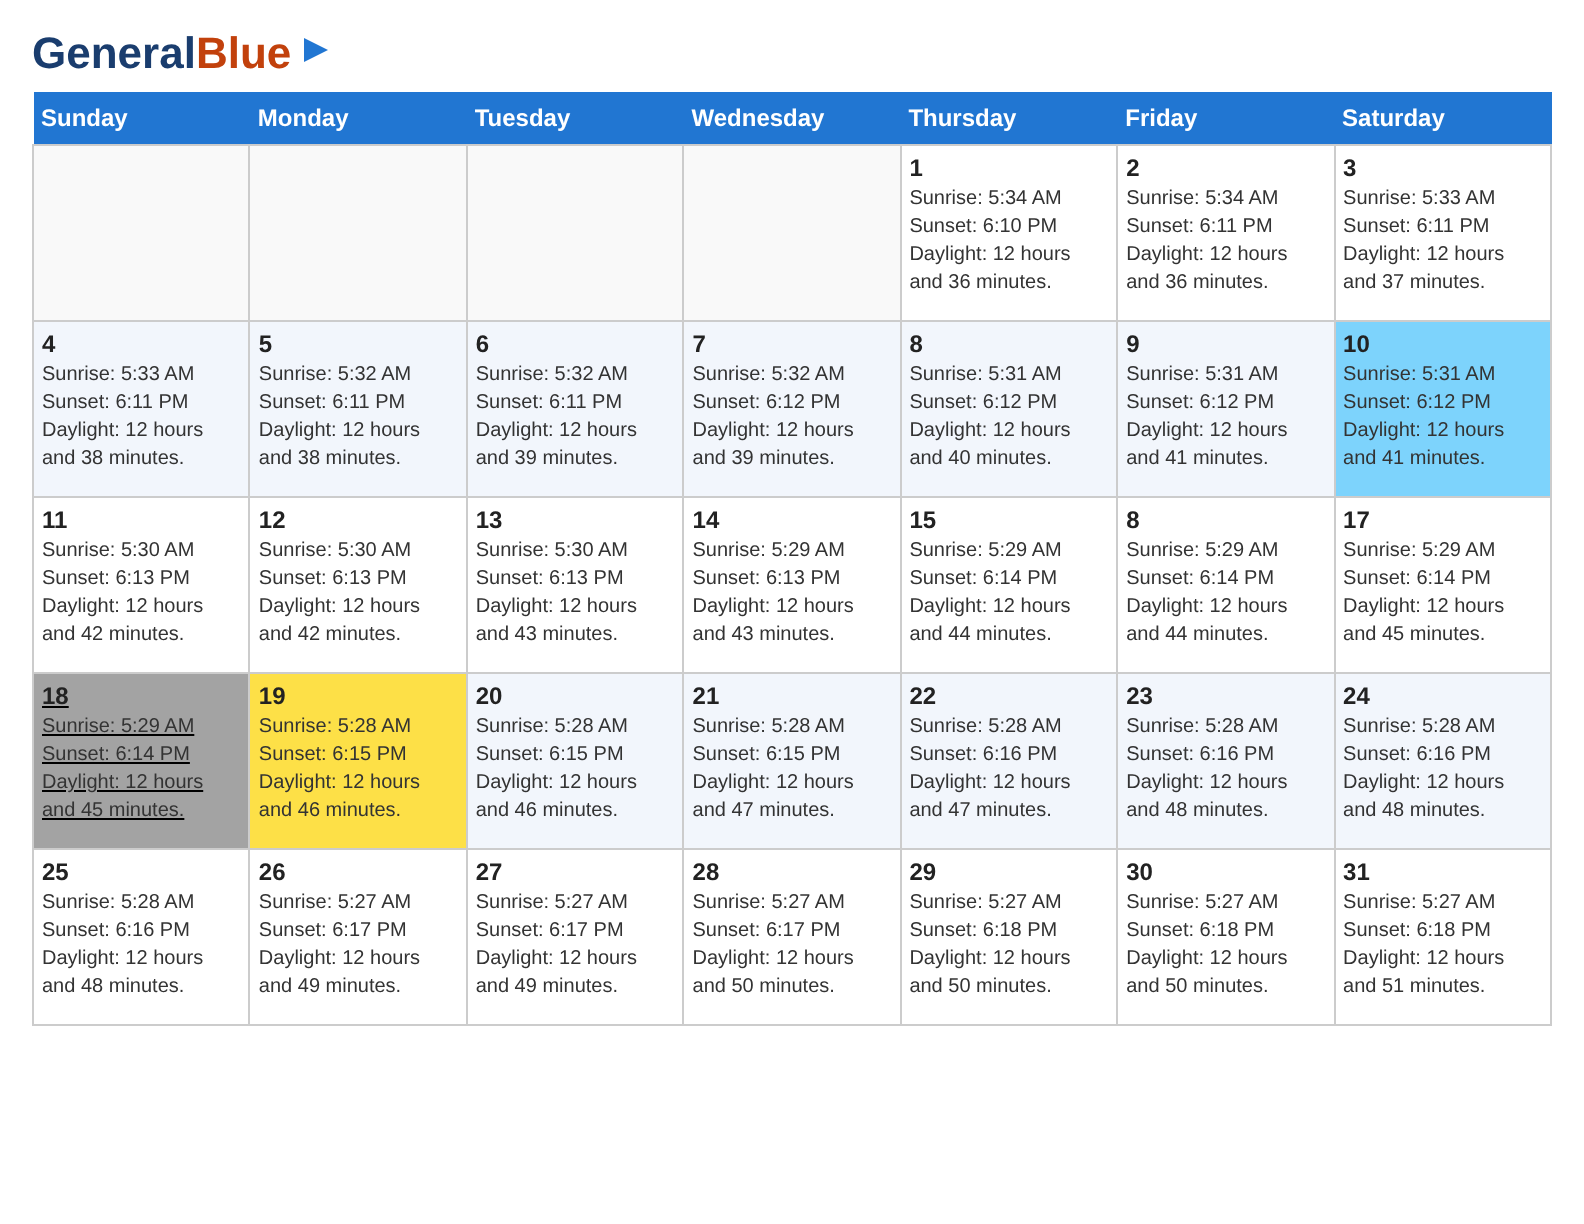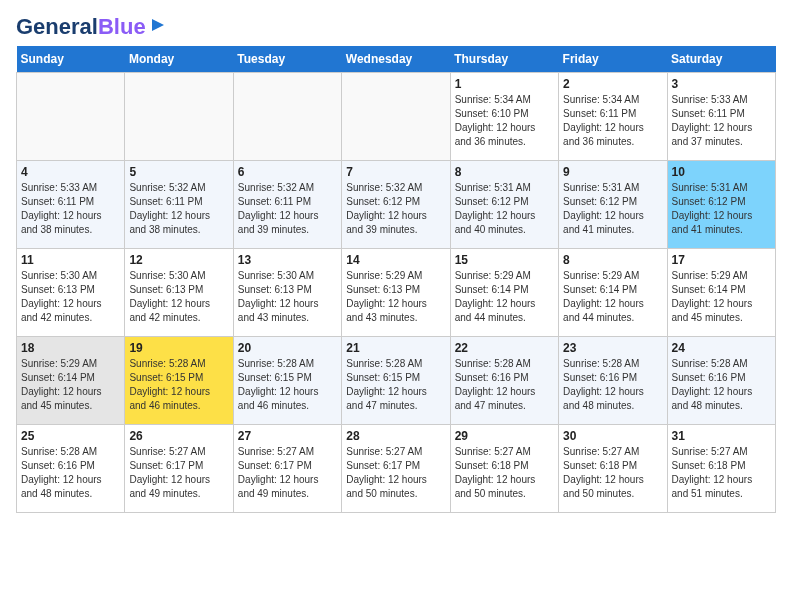--- a/index.html
+++ b/index.html
@@ -20,21 +20,21 @@
       display: flex;
       flex-direction: column;
       align-items: flex-start;
     }
     .logo-text {
       font-size: 22px;
       font-weight: bold;
       color: #1a3d6e;
       line-height: 1;
     }
-    .logo-text span.blue { color: #8b5cf6; text-align: center; }
+    .logo-text span.blue { color: #c2410c; text-align: center; }
     .title-block {
       text-align: right;
     }
     .title-block h1 {
       font-size: 32px;
       font-weight: bold;
       color: #1a3d6e;
     }
     .title-block h2 {
       font-size: 16px;
@@ -237,21 +237,21 @@
         </td>
         <td style="background: rgb(255, 255, 255);">
           <div class="day-num">17</div>
           <div class="day-info" style="white-space: pre-line;">Sunrise: 5:29 AM
 Sunset: 6:14 PM
 Daylight: 12 hours
 and 45 minutes.</div>
         </td>
       </tr>
       <tr>
-        <td style="background: #e5e5e5;">
+        <td style="background: #a3a3a3; text-decoration: underline;">
           <div class="day-num">18</div>
           <div class="day-info" style="white-space: pre-line;">Sunrise: 5:29 AM
 Sunset: 6:14 PM
 Daylight: 12 hours
 and 45 minutes.</div>
         </td>
         <td style="background: #fde047;">
           <div class="day-num">19</div>
           <div class="day-info" style="white-space: pre-line;">Sunrise: 5:28 AM
 Sunset: 6:15 PM

